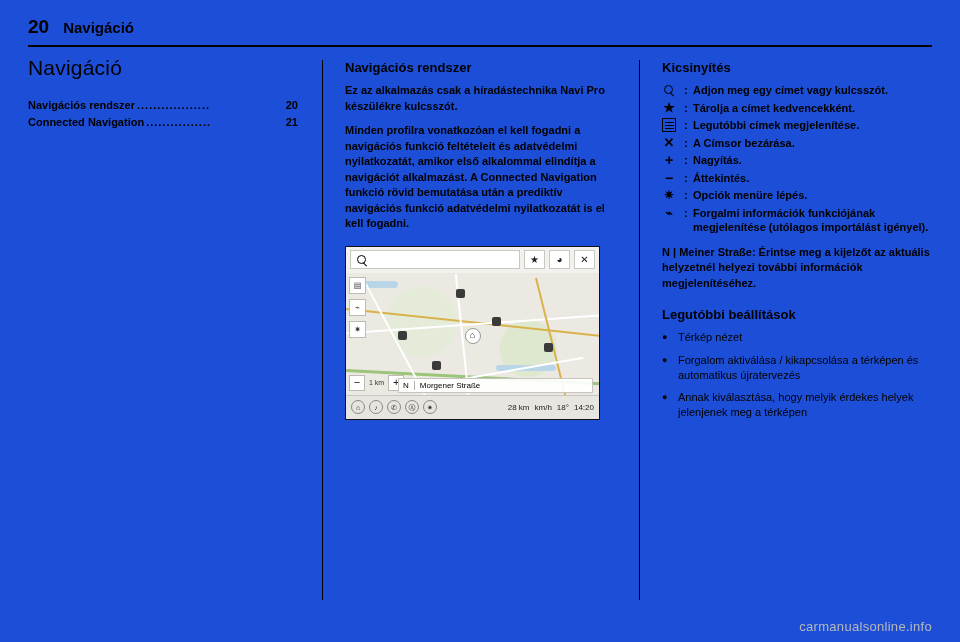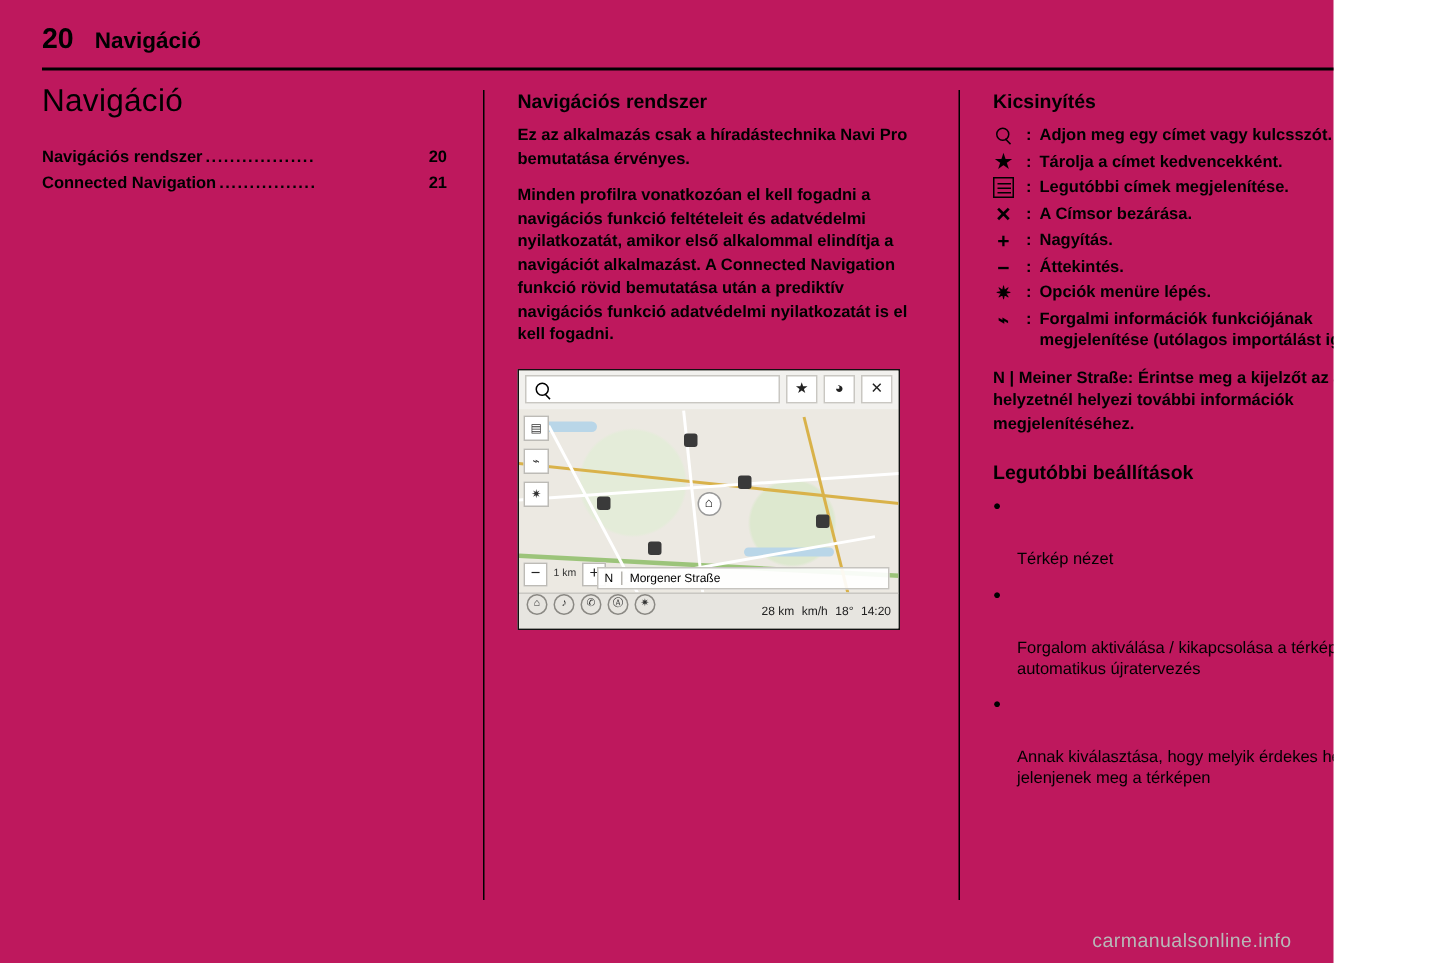--- a/index.html
+++ b/index.html
@@ -4,22 +4,22 @@
 <style>
   * { box-sizing: border-box; }
   html, body {
     margin: 0; padding: 0;
     width: 960px; height: 642px;
     background: #ffffff;
     font-family: "Liberation Sans", sans-serif;
   }
   #page {
     position: relative;
-    width: 889px; height: 642px;
-    background: #be185d;
+    width: 960px; height: 642px;
+    background: #1d4ed8;
     overflow: hidden;
   }
 
   
   .header {
     position: absolute;
     left: 28px; top: 16px;
     width: 904px;
     display: flex;
     align-items: baseline;
@@ -187,21 +187,21 @@
     font-size: 11px;
     line-height: 14.5px;
     margin-bottom: 8px;
   }
   .bullets .dot {
     flex: 0 0 16px;
     font-size: 9px;
     line-height: 15px;
     color: #000;
   }
-  .bullets .txt { flex: 1 1 auto; margin-top: 36px; }
+  .bullets .txt { flex: 1 1 auto; }
 
   
   .figure {
     margin-top: 14px;
     width: 255px;
     height: 174px;
     border: 1px solid #111;
     background: #e9e6df;
     position: relative;
     overflow: hidden;
@@ -331,20 +331,21 @@
   .fig-streetbar .sep {
     width: 1px; height: 9px; background: #b5b3ae;
   }
   .fig-bottombar {
     position: absolute;
     left: 0; right: 0; bottom: 0;
     height: 24px;
     background: #e7e5e0;
     border-top: 1px solid #c9c7c2;
     display: flex;
+    align-items: center;
     padding: 0 5px;
     gap: 4px;
     font-size: 9px;
     color: #333;
   }
   .fig-bottombar .spacer { flex: 1 1 auto; }
   .fig-circ {
     width: 14px; height: 14px;
     border: 1px solid #8b8984;
     border-radius: 50%;
@@ -392,21 +393,21 @@
           <span class="toc-dots">................</span>
           <span class="toc-page">21</span>
         </div>
       </div>
     </div>
 
     <div class="col-sep"></div>
 
     <div class="col">
       <h2 class="sect">Navigációs rendszer</h2>
-      <p class="body bold">Ez az alkalmazás csak a híradástechnika Navi Pro bemutatása érvényes.</p>
+      <p class="body bold">Ez az alkalmazás csak a híradástechnika Navi Pro készülékre kulcsszót.</p>
       <p class="body bold">Minden profilra vonatkozóan el kell fogadni a navigációs funkció feltételeit és adatvédelmi nyilatkozatát, amikor első alkalommal elindítja a navigációt alkalmazást. A Connected Navigation funkció rövid bemutatása után a prediktív navigációs funkció adatvédelmi nyilatkozatát is el kell fogadni.</p>
 
       <div class="figure">
 
         <div class="fig-topbar">
           <div class="fig-searchbox">
             <span class="glyph g-search"></span>
           </div>
           <div class="fig-btn">★</div>
           <div class="fig-btn">◕</div>

